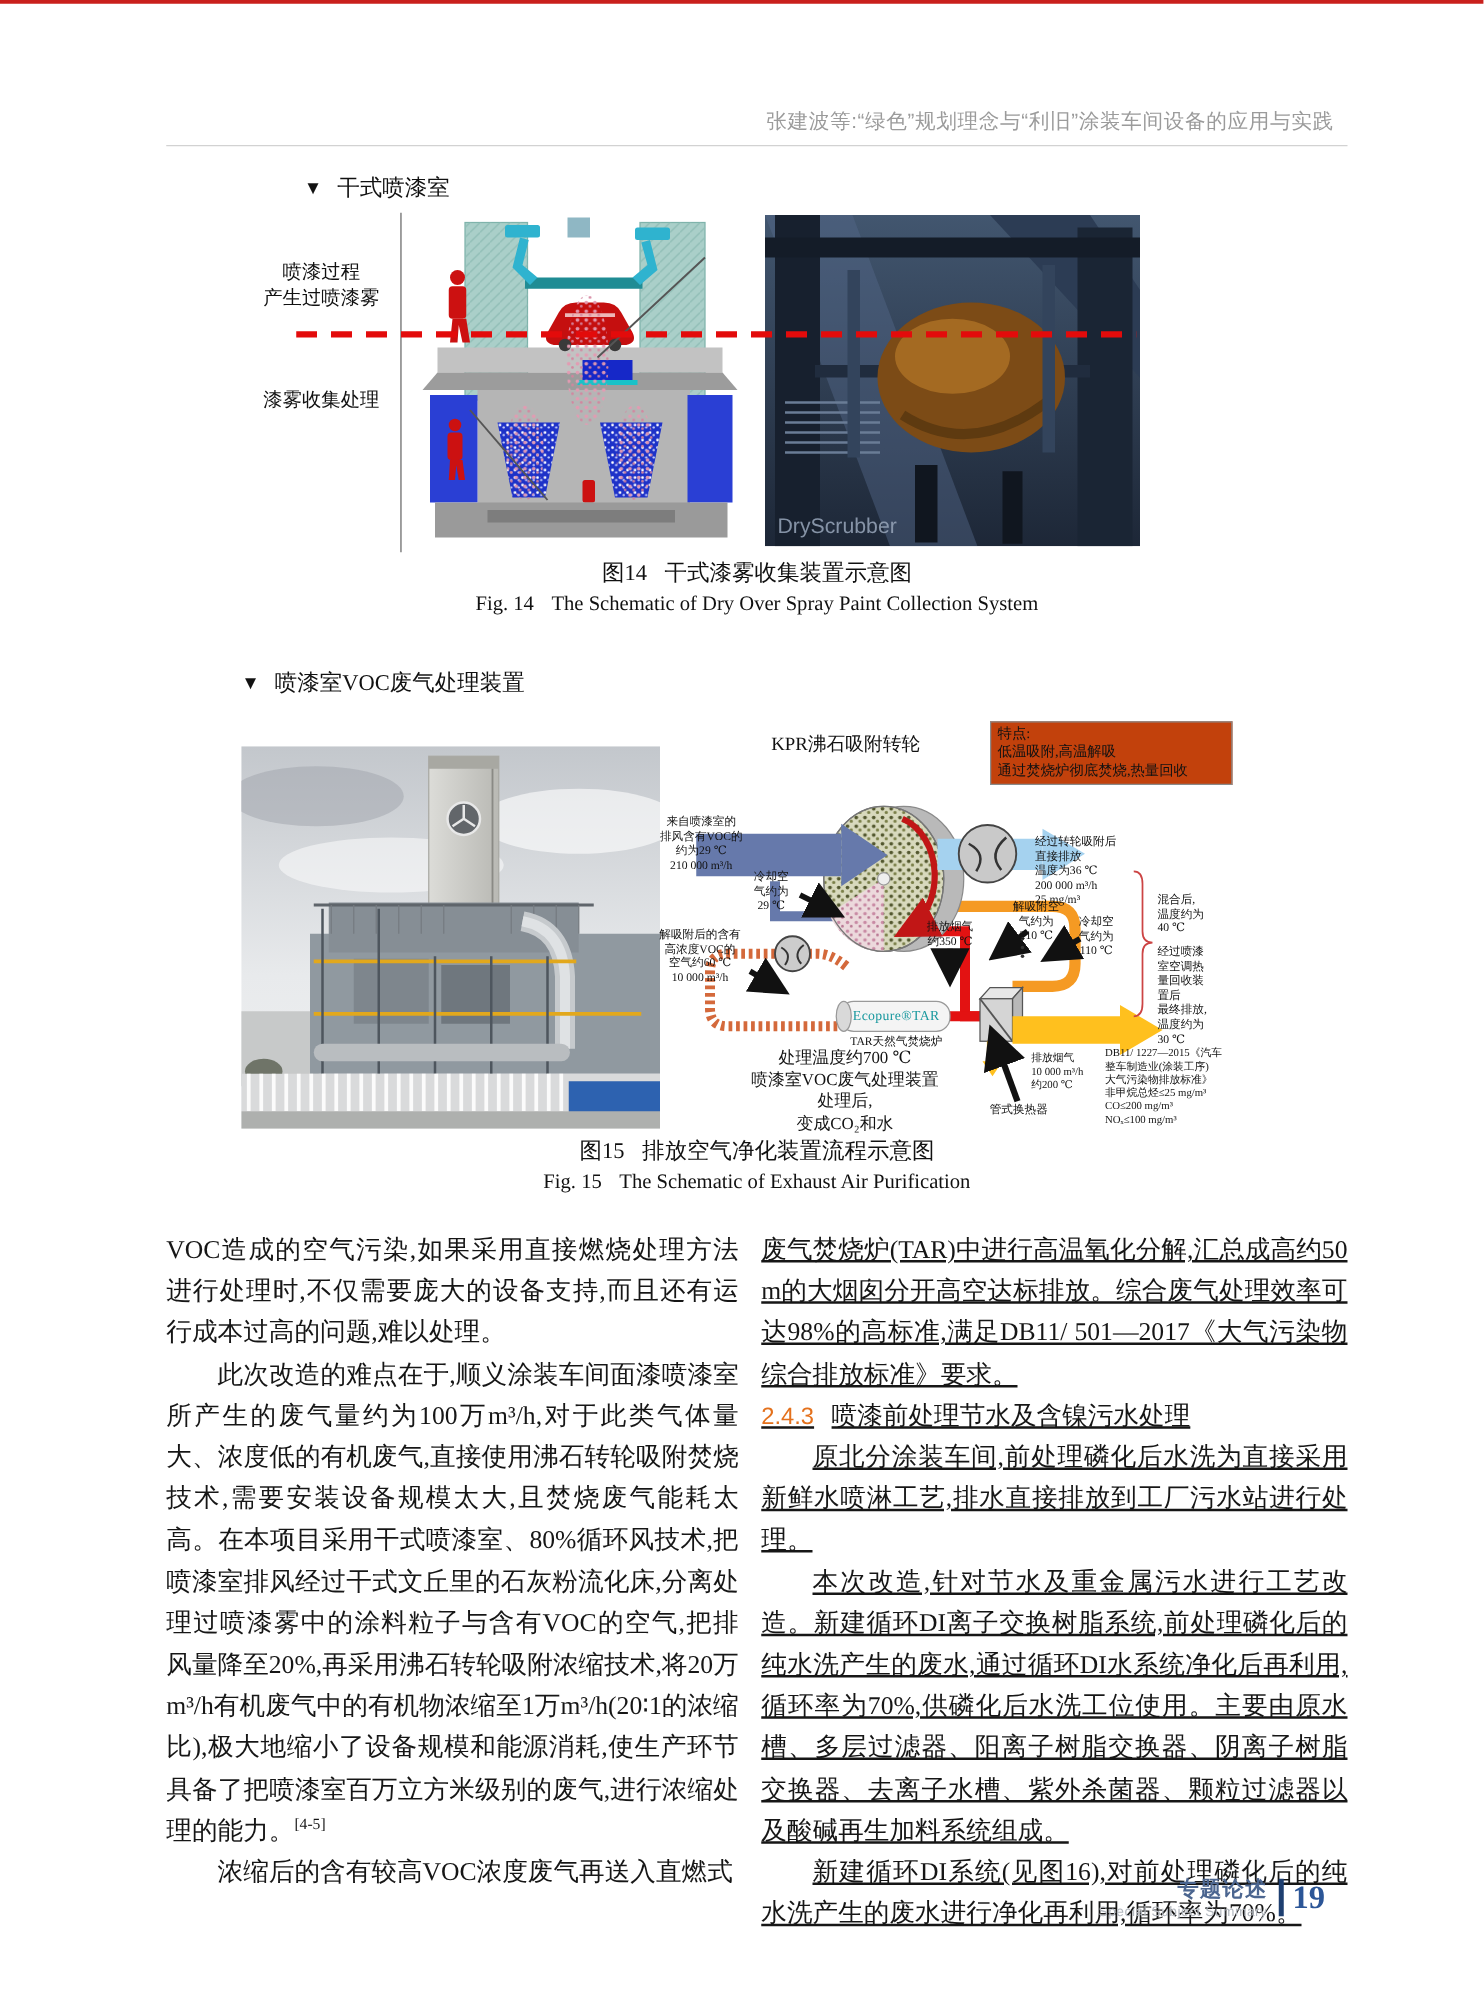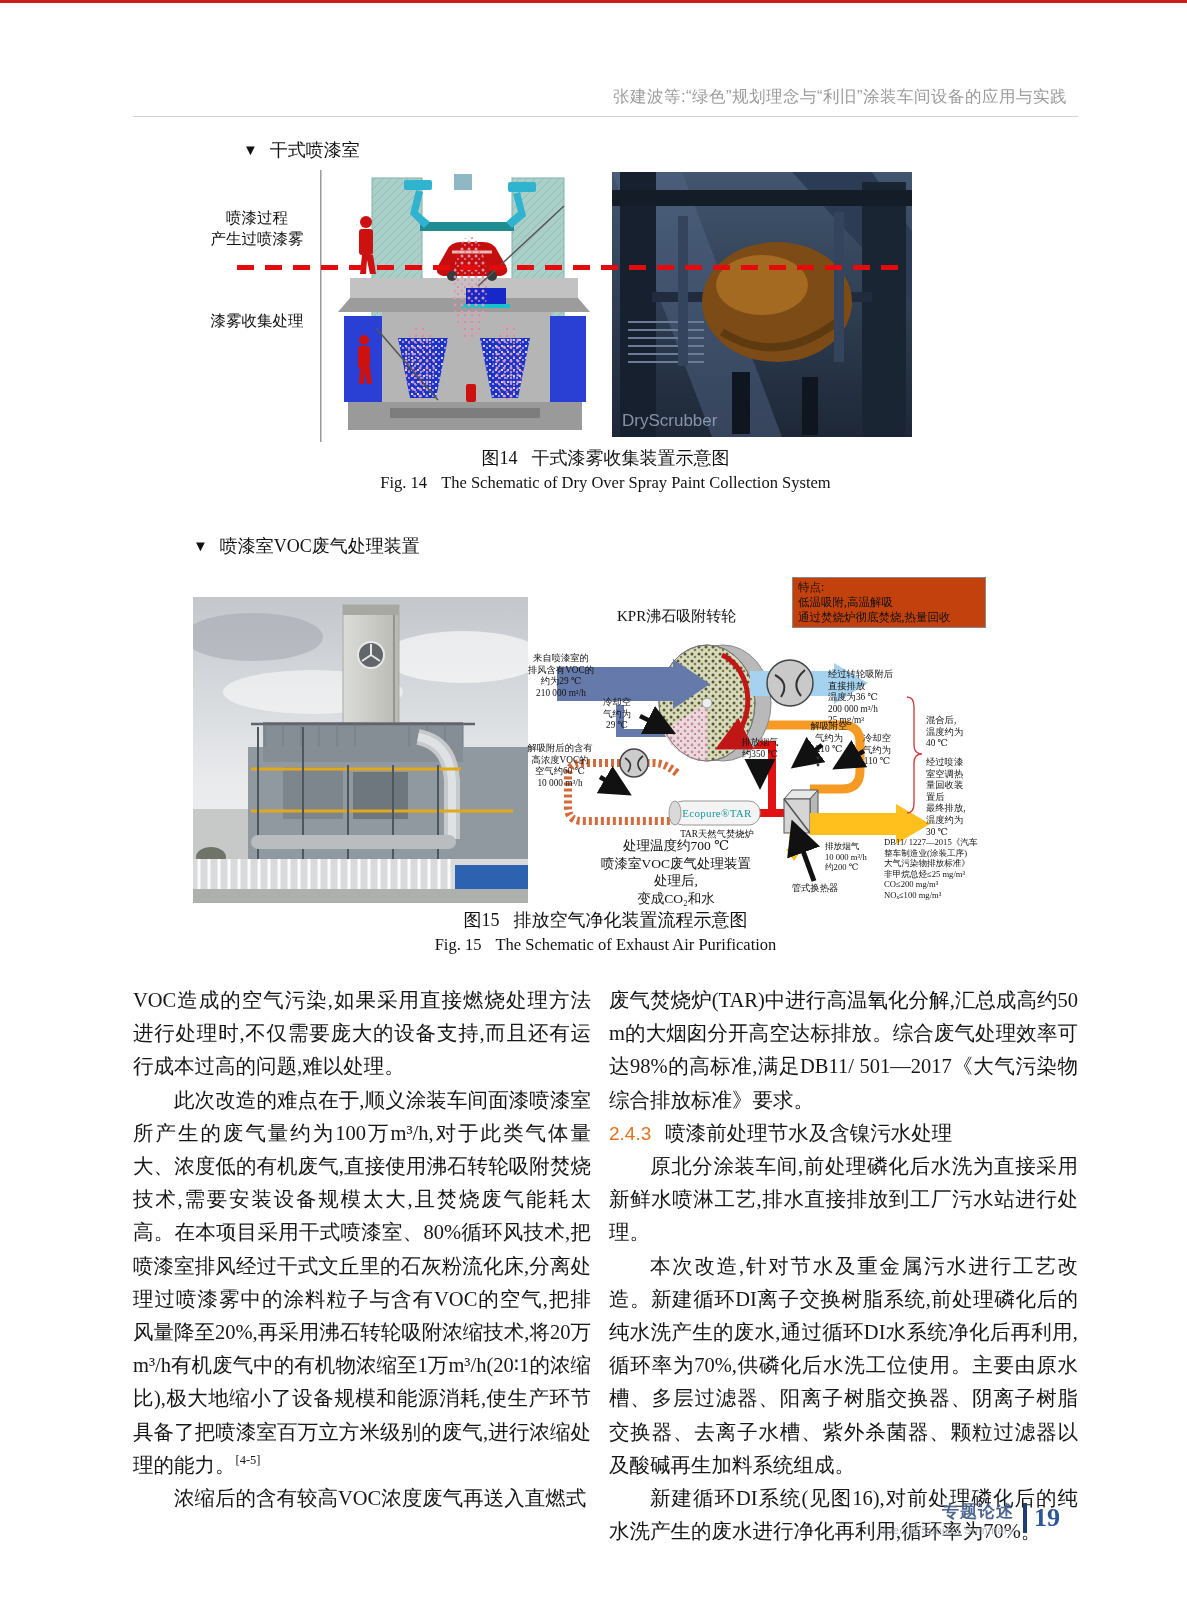--- a/index.html
+++ b/index.html
@@ -339,21 +339,21 @@
       <line x1="238" y1="184" x2="238" y2="206" stroke="#111" stroke-width="4.5" marker-end="url(#ab)"></line>
       <line x1="300" y1="170" x2="276" y2="188" stroke="#111" stroke-width="4.5" marker-end="url(#ab)"></line>
       <line x1="342" y1="176" x2="318" y2="190" stroke="#111" stroke-width="4.5" marker-end="url(#ab)"></line>
       <line x1="292" y1="306" x2="273" y2="254" stroke="#111" stroke-width="5" marker-end="url(#ab)"></line>
       <circle cx="296" cy="176" r="1.4" fill="#333"></circle>
         <circle cx="296" cy="183" r="1.4" fill="#333"></circle>
         <circle cx="296" cy="190" r="1.4" fill="#333"></circle>
 
       <path d="M385,122 Q392,122 392,132 V170 Q392,179 400,179 Q392,179 392,188 V228 Q392,238 385,238" stroke="#cc4444" stroke-width="1.4" fill="none"></path>
     </svg>
-    <div class="dl s15" style="left:95px;top:32px;">KPR沸石吸附转轮</div>
+    <div class="dl s15" style="left:95px;top:12px;">KPR沸石吸附转轮</div>
     <div class="dl s11 feat-box" style="left:270px;top:2px;width:182px;">特点:
 低温吸附,高温解吸
 通过焚烧炉彻底焚烧,热量回收</div>
     <div class="dl s9 c" style="left:2px;top:78px;width:74px;">来自喷漆室的
 排风含有VOC的
 约为29 ℃
 210 000 m³/h</div>
     <div class="dl s9 c" style="left:74px;top:122px;width:42px;">冷却空
 气约为
 29 ℃</div>
@@ -408,21 +408,21 @@
   <div class="caption cap-en" style="top:935px;">
     <span class="cap-no">Fig. 15</span><span>The Schematic of Exhaust Air Purification</span>
   </div>
 
   <div class="body-text">
     <div class="col" style="width:458px;">
       <p>VOC造成的空气污染,如果采用直接燃烧处理方法进行处理时,不仅需要庞大的设备支持,而且还有运行成本过高的问题,难以处理。</p>
       <p class="ind"><span>此次改造的难点在于,顺义涂装车间面漆喷漆室所产生的废气量约为100万m³/h,对于此类气体量大、浓度低的有机废气,直接使用沸石转轮吸附焚烧技术,需要安装设备规模太大,且焚烧废气能耗太高。在本项目采用干式喷漆室、80%循环风技术,把喷漆室排风经过干式文丘里的石灰粉流化床,分离处理过喷漆雾中的涂料粒子与含有VOC的空气,把排风量降至20%,再采用沸石转轮吸附浓缩技术,将20万m³/h有机废气中的有机物浓缩至1万m³/h(20∶1的浓缩比),极大地缩小了设备规模和能源消耗,使生产环节具备了把喷漆室百万立方米级别的废气,进行浓缩处理的能力。</span><sup>[4-5]</sup></p>
       <p class="ind">浓缩后的含有较高VOC浓度废气再送入直燃式</p>
     </div>
-    <div class="col" style="width:469px;">
+    <div class="col" style="width:469px;text-decoration:underline;">
       <p>废气焚烧炉(TAR)中进行高温氧化分解,汇总成高约50 m的大烟囱分开高空达标排放。综合废气处理效率可达98%的高标准,满足DB11/ 501—2017《大气污染物综合排放标准》要求。</p>
       <p class="h-line"><span class="hno">2.4.3</span><span>喷漆前处理节水及含镍污水处理</span></p>
       <p class="ind">原北分涂装车间,前处理磷化后水洗为直接采用新鲜水喷淋工艺,排水直接排放到工厂污水站进行处理。</p>
       <p class="ind">本次改造,针对节水及重金属污水进行工艺改造。新建循环DI离子交换树脂系统,前处理磷化后的纯水洗产生的废水,通过循环DI水系统净化后再利用,循环率为70%,供磷化后水洗工位使用。主要由原水槽、多层过滤器、阳离子树脂交换器、阴离子树脂交换器、去离子水槽、紫外杀菌器、颗粒过滤器以及酸碱再生加料系统组成。</p>
       <p class="ind">新建循环DI系统(见图16),对前处理磷化后的纯水洗产生的废水进行净化再利用,循环率为70%。</p>
     </div>
   </div>
 
   <div class="footer">
     <div class="f-left">

